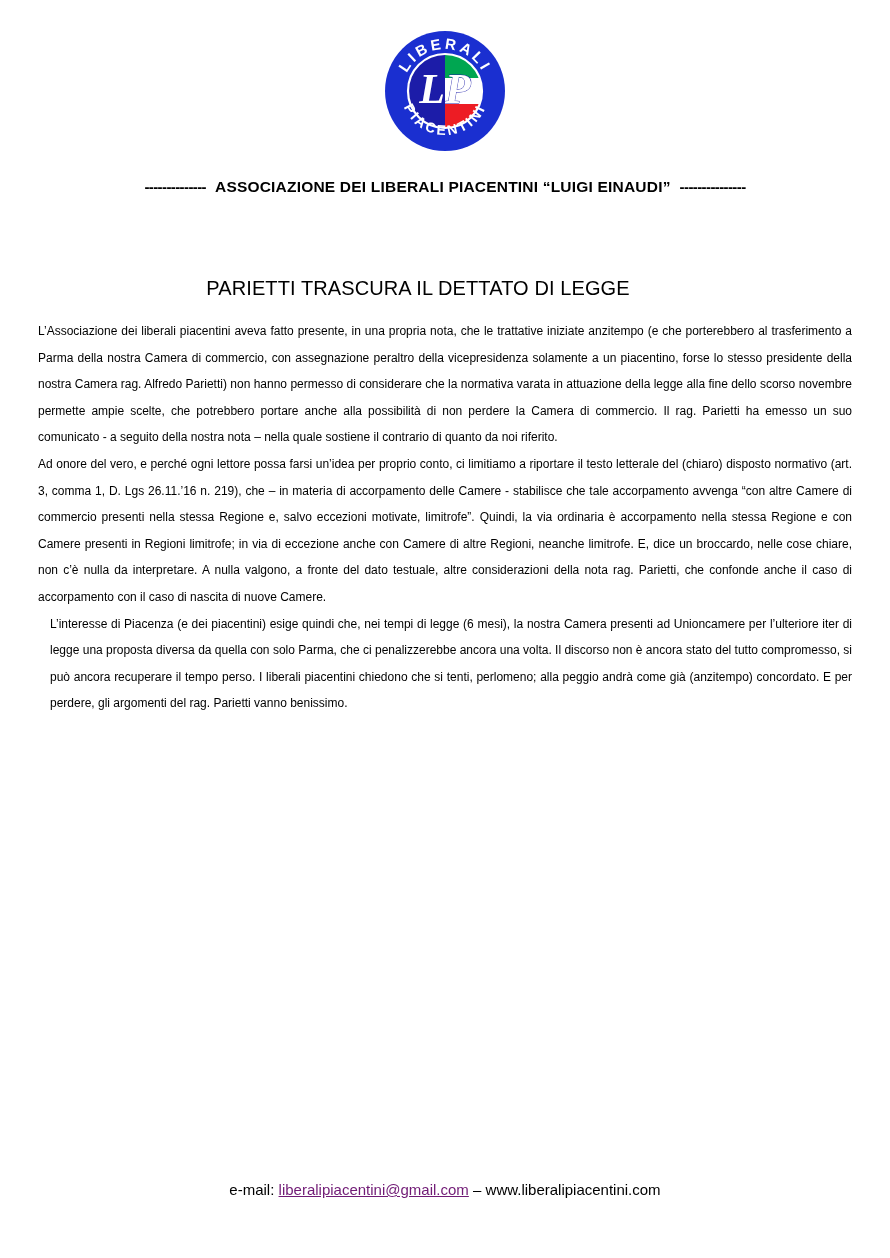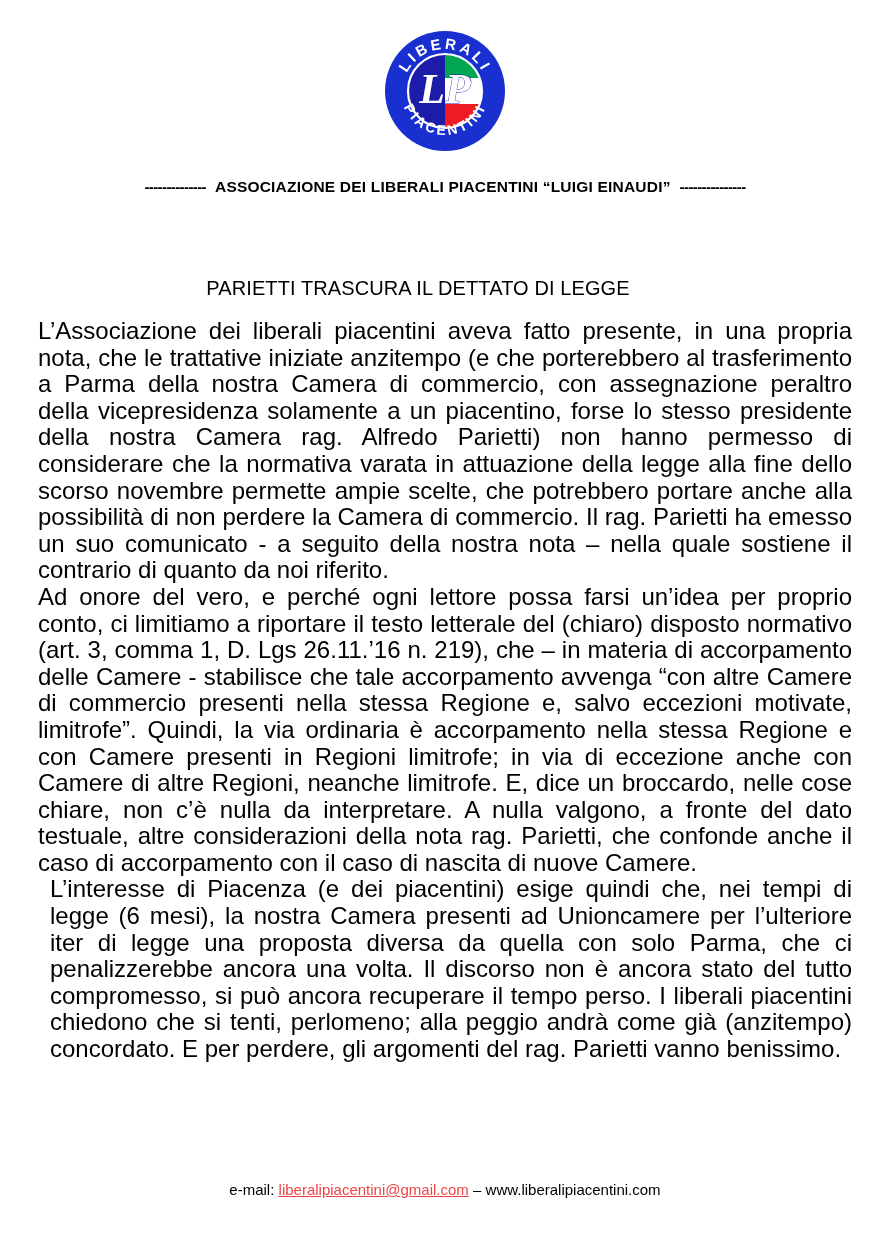--- a/index.html
+++ b/index.html
@@ -70,21 +70,21 @@
     font-weight: normal;
     letter-spacing: 0.1px;
   }
 
   
   .body-text {
     position: absolute;
     top: 318px;
     left: 38px;
     width: 814px;
-    font-size: 24px;
+    font-size: 12px;
     line-height: 26.6px;
     text-align: justify;
     text-justify: inter-word;
   }
   .body-text p {
     margin: 0;
     text-align: justify;
   }
   .body-text p:last-child { text-align: justify; margin-left: 12px; }
 
@@ -93,21 +93,21 @@
     position: absolute;
     top: 1180px;
     left: 0;
     width: 890px;
     text-align: center;
     font-size: 15px;
     line-height: 20px;
   }
   .footer .line { display: block; }
   .footer a.email {
-    color: #ef4444;
+    color: #701a75;
   }
 </style>
 </head>
 <body>
 
 <div class="page">
 
   <div class="logo-wrap">
     <div class="logo">
       <svg width="126" height="126" viewBox="0 0 126 126" xmlns="http://www.w3.org/2000/svg">

